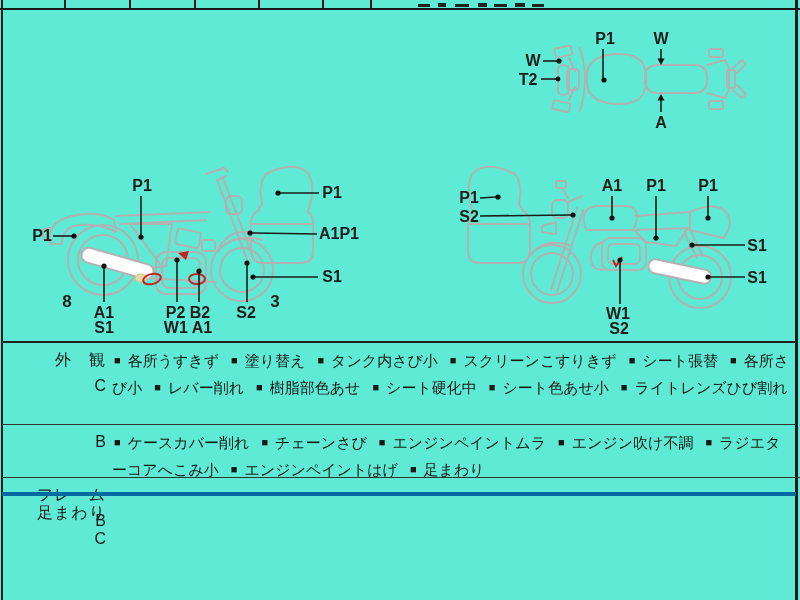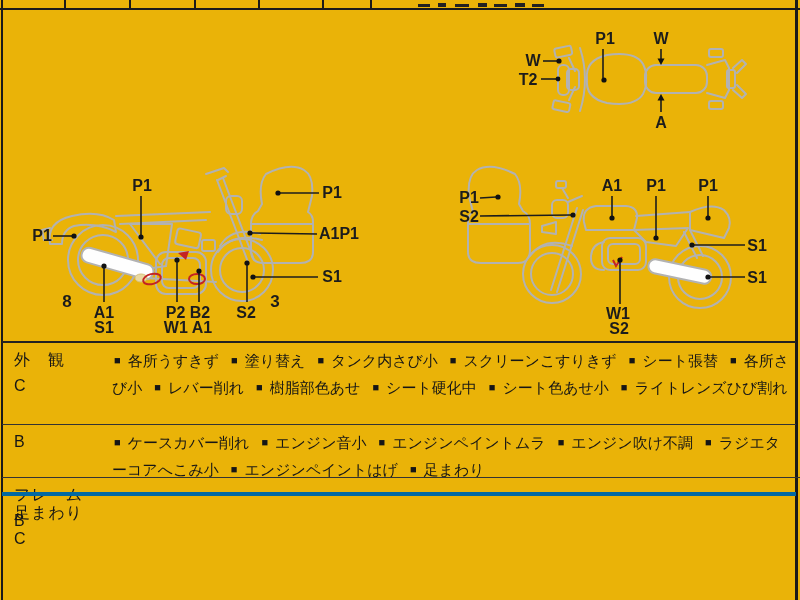--- a/index.html
+++ b/index.html
@@ -1,16 +1,16 @@
 <!DOCTYPE html>
 <html><head>
 <meta charset="utf-8">
 <style>
   html,body{margin:0;padding:0;background:#e8e8e8;}
-  #page{position:relative;width:800px;height:600px;background:#eab308;overflow:hidden;
+  #page{position:relative;width:800px;height:600px;background:#5eead4;overflow:hidden;
         font-family:"Liberation Sans","DejaVu Sans",sans-serif;color:#111;}
   .abs{position:absolute;}
   
   .border-left{left:1px;top:0;width:2px;height:600px;background:#1a1a1a;}
   .border-right{left:795px;top:0;width:3px;height:600px;background:#1a1a1a;}
   .topline{left:0;top:8px;width:800px;height:2px;background:#1a1a1a;}
   .tick{top:0;width:2px;height:8px;background:#1a1a1a;}
   .remnant{background:#222;height:3px;top:4px;}
   
   svg{position:absolute;overflow:visible;}
@@ -24,21 +24,21 @@
   .red{stroke:#c42323;fill:none;stroke-width:2;}
   .redfill{fill:#c42323;stroke:none;}
   .yellow{fill:#ead9a2;stroke:#d6c27c;stroke-width:1;}
   
   #table-rows{position:absolute;left:0;top:0;width:800px;height:600px;}
   .crow{position:absolute;left:2px;width:794px;}
   .crow.r0{top:341px;height:83px;border-top:2px solid #222;}
   .crow.r1{top:424px;height:53px;border-top:1px solid #333;}
   .crow.r2{top:477px;height:47px;border-top:1px solid #333;padding-left:8px;}
   .crow.r3{top:492px;height:76px;border-top:4px solid #0369a1;}
-  .chead{position:absolute;left:12px;top:4px;width:92px;text-align:left;
+  .chead{position:absolute;left:12px;top:4px;width:92px;text-align:right;
          font-size:16px;line-height:26px;color:#161616;letter-spacing:1px;}
   .chead .grade{font-size:16px;letter-spacing:0;}
   .cdesc{position:absolute;left:110px;top:5px;width:678px;font-size:15px;
          line-height:26px;color:#161616;}
   .bullet{font-size:11px;margin:0 7px 0 12px;position:relative;top:-2px;}
   .bullet.first{margin-left:2px;}
 </style>
 </head>
 <body>
 
@@ -248,21 +248,21 @@
         <div class="chead">
           <div>外　観</div>
           <div class="grade">C</div>
         </div>
         <div class="cdesc"><span class="bullet first">■</span><span>各所うすきず</span><span class="bullet">■</span><span>塗り替え</span><span class="bullet">■</span><span>タンク内さび小</span><span class="bullet">■</span><span>スクリーンこすりきず</span><span class="bullet">■</span><span>シート張替</span><span class="bullet">■</span><span>各所さび小</span><span class="bullet">■</span><span>レバー削れ</span><span class="bullet">■</span><span>樹脂部色あせ</span><span class="bullet">■</span><span>シート硬化中</span><span class="bullet">■</span><span>シート色あせ小</span><span class="bullet">■</span><span>ライトレンズひび割れ</span></div>
       </div>
       <div class="crow r1">
         <div class="chead">
           <div class="grade">B</div>
         </div>
-        <div class="cdesc"><span class="bullet first">■</span><span>ケースカバー削れ</span><span class="bullet">■</span><span>エンジン音小</span><span class="bullet">■</span><span>エンジンペイントムラ</span><span class="bullet">■</span><span>エンジン吹け不調</span><span class="bullet">■</span><span>ラジエターコアへこみ小</span><span class="bullet">■</span><span>エンジンペイントはげ</span><span class="bullet">■</span><span>足まわり</span></div>
+        <div class="cdesc"><span class="bullet first">■</span><span>ケースカバー削れ</span><span class="bullet">■</span><span>チェーンさび</span><span class="bullet">■</span><span>エンジンペイントムラ</span><span class="bullet">■</span><span>エンジン吹け不調</span><span class="bullet">■</span><span>ラジエターコアへこみ小</span><span class="bullet">■</span><span>エンジンペイントはげ</span><span class="bullet">■</span><span>足まわり</span></div>
       </div>
       <div class="crow r2">
         <div class="chead">
           <div>フレーム</div>
           <div class="grade">B</div>
         </div>
       </div>
       <div class="crow r3">
         <div class="chead">
           <div>足まわり</div>

